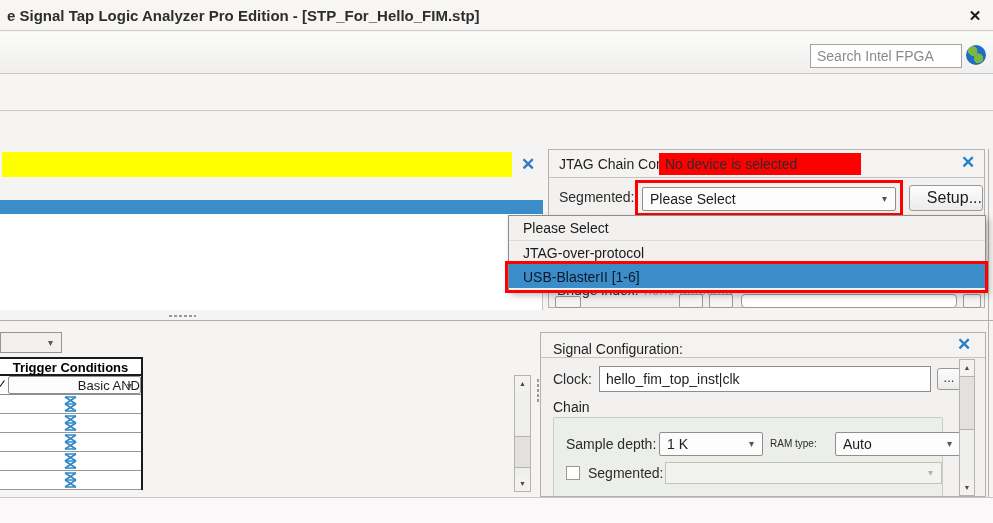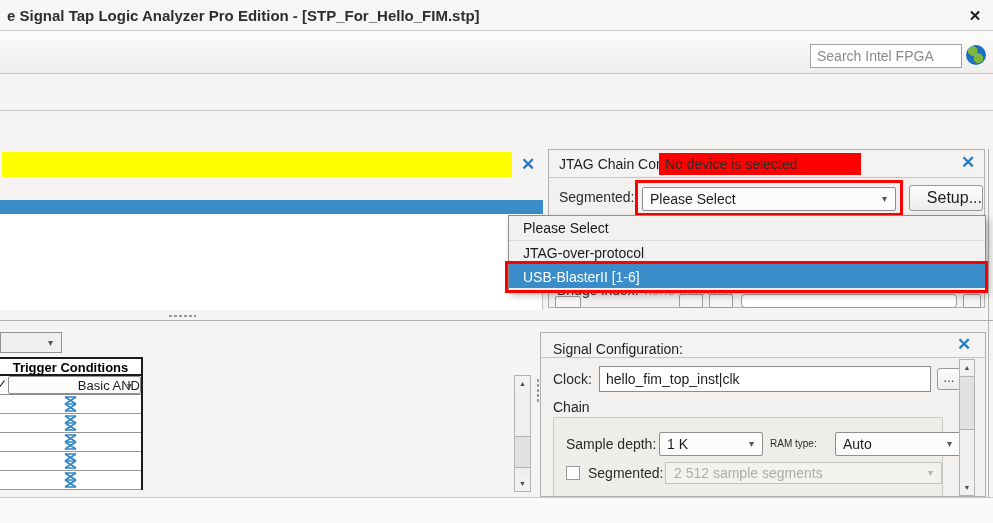--- a/index.html
+++ b/index.html
@@ -54,21 +54,21 @@
   .stub1{left:6px;top:146px;width:26px;height:12px;}
   .stub2{left:130px;top:144px;width:24px;height:14px;}
   .stub3{left:160px;top:144px;width:24px;height:14px;}
   .stub4{left:192px;top:144px;width:216px;height:14px;border-radius:4px;background:#fff;}
   .stub5{left:414px;top:144px;width:18px;height:14px;}
 
   
   .hw-menu{left:508px;top:215px;width:478px;height:76px;background:#f2f1f0;border:1px solid #8f8d8c;box-shadow:3px 4px 7px rgba(0,0,0,.28);z-index:10;}
   .hw-item{height:24px;line-height:24px;padding-left:14px;font-size:14px;color:#1a1a1a;white-space:nowrap;}
   .hw-item + .hw-item{border-top:1px solid #dddbda;}
-  .hw-item.sel{background:#3a8dc8;color:#ffffff;border-top:1px solid #3a8dc8;}
+  .hw-item.sel{background:#3a8dc8;color:#0f172a;border-top:1px solid #3a8dc8;}
   .menu-red-outline{left:505px;top:261px;width:483px;height:32px;border:3px solid #fe0000;z-index:11;pointer-events:none;}
 
   
   .mini-combo{left:0;top:332px;width:62px;height:21px;background:#f1f0ef;border:1px solid #969492;}
   .trig-table{left:0;top:357px;width:143px;height:133px;background:#fff;border-right:2px solid #1a1a1a;overflow:hidden;}
   .trig-header{height:19px;line-height:17px;text-align:center;font-weight:bold;font-size:13px;color:#000;
                border-top:2px solid #1a1a1a;border-bottom:2px solid #1a1a1a;background:#fff;}
   .trig-mode{position:relative;height:19px;border-bottom:1px solid #8f8d8c;}
   .trig-check{position:absolute;left:-3px;top:1px;font-size:12px;color:#111;}
   .mode-combo{position:absolute;left:8px;top:0;width:133px;height:18px;line-height:17px;padding-left:5px;font-size:13px;text-align:right;}
@@ -239,21 +239,20 @@
         <span class="combo-arrow">▾</span>
       </div>
       <div class="abs ram-label">RAM type:</div>
       <div class="abs combo ram-combo">
         <span>Auto</span>
         <span class="combo-arrow">▾</span>
       </div>
       <div class="abs seg-check"></div>
       <div class="abs seg-label">Segmented:</div>
       <div class="abs seg-combo">
-        <span>2  512 sample segments</span>
         <span class="combo-arrow" style="color:#b5b3b0;">▾</span>
       </div>
     </div>
     <div class="abs vscroll sig-vscroll">
       <div class="scroll-btn" style="top:0;">▲</div>
       <div class="sig-thumb"></div>
       <div class="scroll-btn" style="bottom:0;top:auto;">▼</div>
     </div>
   </div>
 

